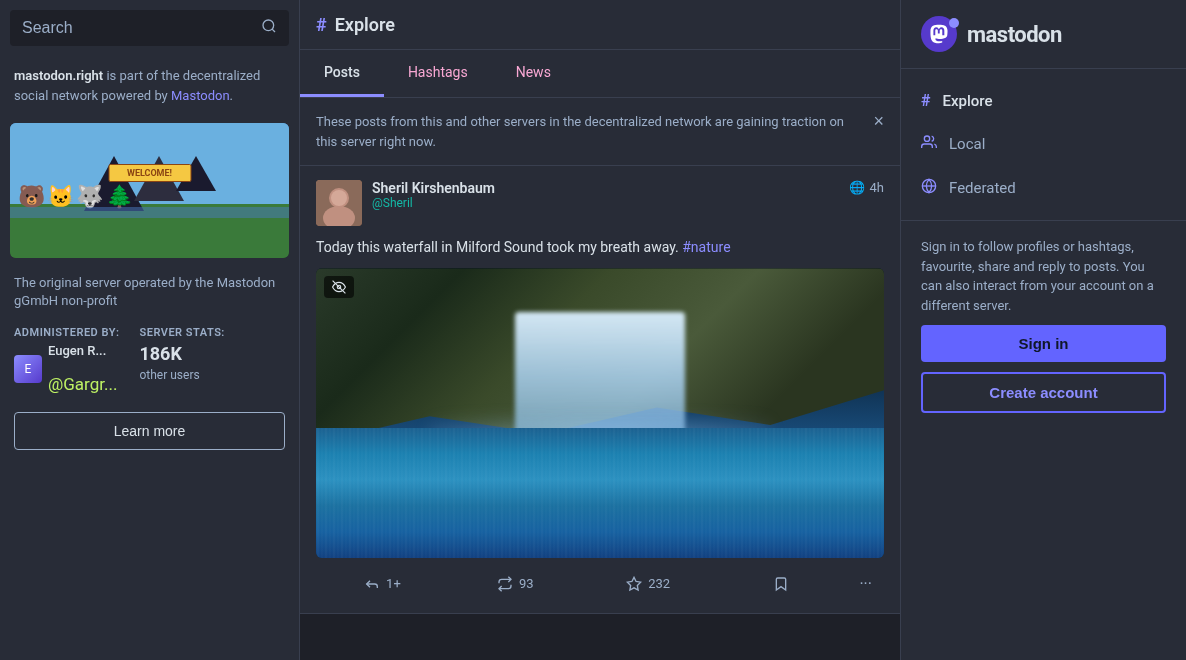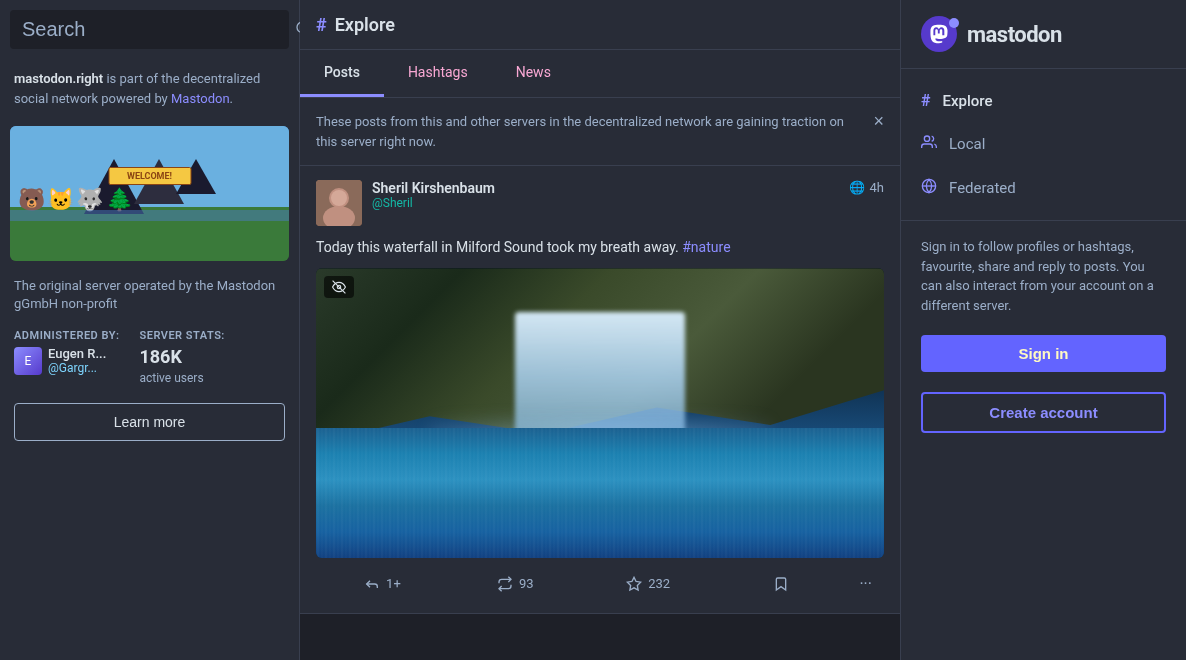--- a/index.html
+++ b/index.html
@@ -30,21 +30,21 @@
       margin: 10px;
       border-radius: 4px;
       padding: 8px 12px;
       gap: 8px;
     }
     .search-bar input {
       background: transparent;
       border: none;
       outline: none;
       color: #d9e1e8;
-      font-size: 20px;
+      font-size: 16px;
       flex: 1;
     }
     .search-bar input::placeholder { color: #9baec8; }
 
     .server-info {
       padding: 10px 14px;
       font-size: 13px;
       color: #9baec8;
       line-height: 1.5;
     }
@@ -178,23 +178,23 @@
       width: 28px;
       height: 28px;
       border-radius: 4px;
       background: linear-gradient(135deg, #8c8dff, #563acc);
       display: flex;
       align-items: center;
       justify-content: center;
       font-size: 12px;
       color: white;
     }
-    .admin-info { display: flex; flex-direction: column; }
+    .admin-info { display: flex; flex-direction: column; gap: 16px; }
     .admin-name { font-size: 13px; color: #d9e1e8; font-weight: 500; }
-    .admin-handle { font-size: 12px; color: #7dd3fc; }
+    .admin-handle { font-size: 17px; color: #bef264; }
     .stat-number { font-size: 18px; font-weight: 700; color: #d9e1e8; }
     .stat-label { font-size: 12px; color: #9baec8; }
 
     .learn-more-btn {
       margin: 10px 14px;
       padding: 10px;
       border: 1px solid #9baec8;
       border-radius: 4px;
       background: transparent;
       color: #d9e1e8;
@@ -501,33 +501,33 @@
       font-size: 15px;
       transition: background 0.2s;
     }
     .nav-item.active { color: #d9e1e8; font-weight: 500; }
     .nav-icon { font-size: 16px; color: #8c8dff; }
 
     .sign-in-section {
       padding: 16px 20px;
       display: flex;
       flex-direction: column;
-      gap: 20px;
+      gap: 10px;
     }
     .sign-in-desc {
       font-size: 13px;
       color: #9baec8;
       line-height: 1.5;
     }
     .sign-in-btn {
       padding: 10px;
       background: #6364ff;
       border: none;
       border-radius: 4px;
-      color: #fef9c3;
+      color: #0f172a;
       font-size: 15px;
       font-weight: 600;
       cursor: pointer;
       text-align: center;
       transition: background 0.2s;
     }
     .create-account-btn {
       padding: 10px;
       background: transparent;
       border: 2px solid #6364ff;
@@ -593,21 +593,21 @@
         <div class="admin-avatar">E</div>
         <div class="admin-info">
           <span class="admin-name">Eugen R...</span>
           <span class="admin-handle">@Gargr...</span>
         </div>
       </div>
     </div>
     <div class="meta-section">
       <div class="meta-label">SERVER STATS:</div>
       <div class="stat-number">186K</div>
-      <div class="stat-label">active users</div>
+      <div class="stat-label">other users</div>
     </div>
   </div>
 
   <button class="learn-more-btn">Learn more</button>
 </div>
 
 <div class="main-content">
 
   <div class="explore-header">
     <span class="hash-icon">#</span>

